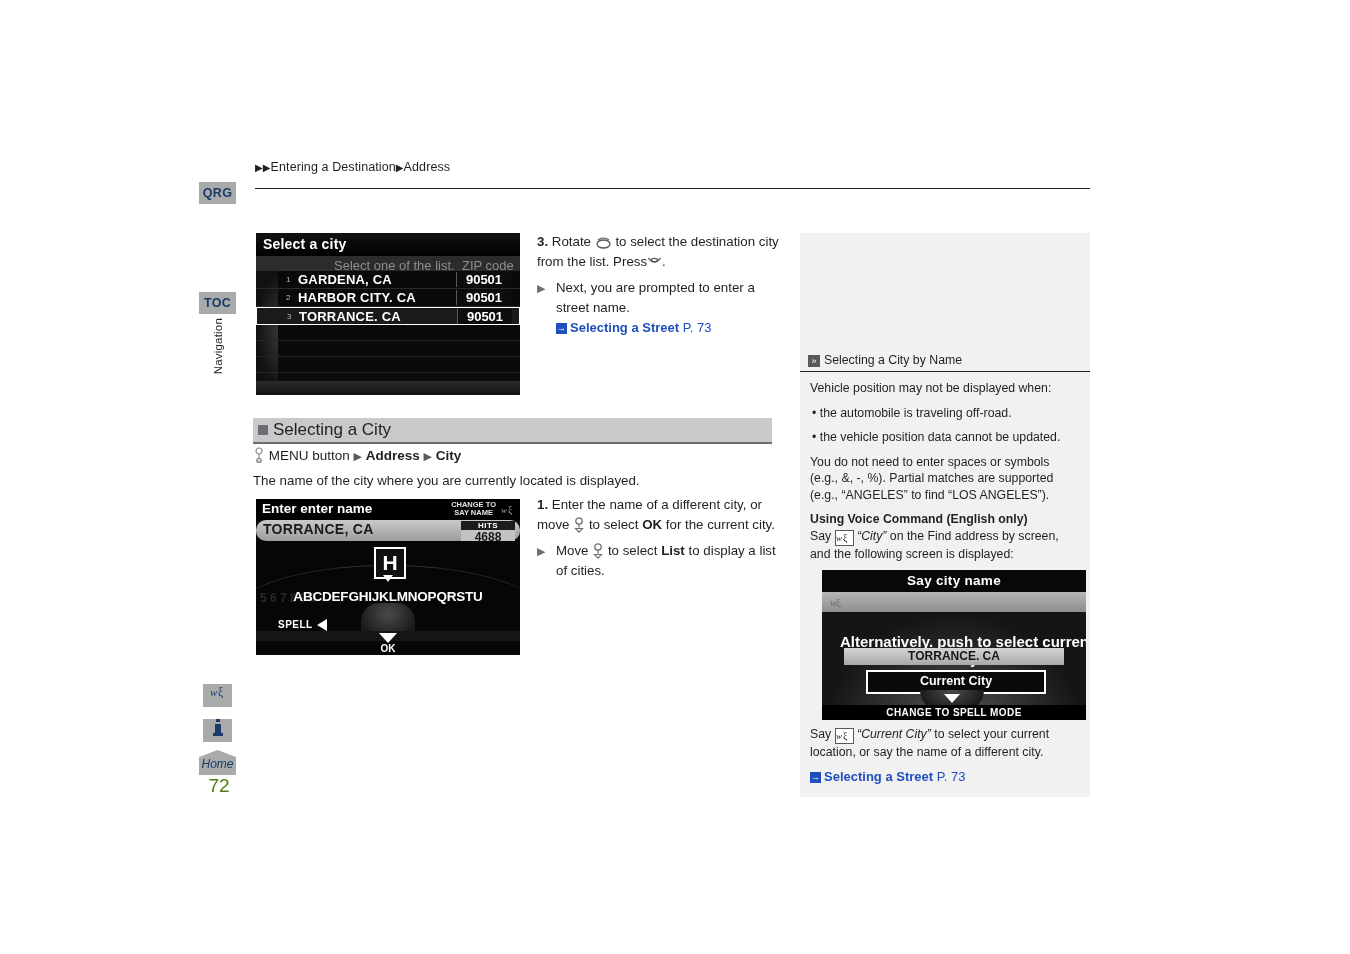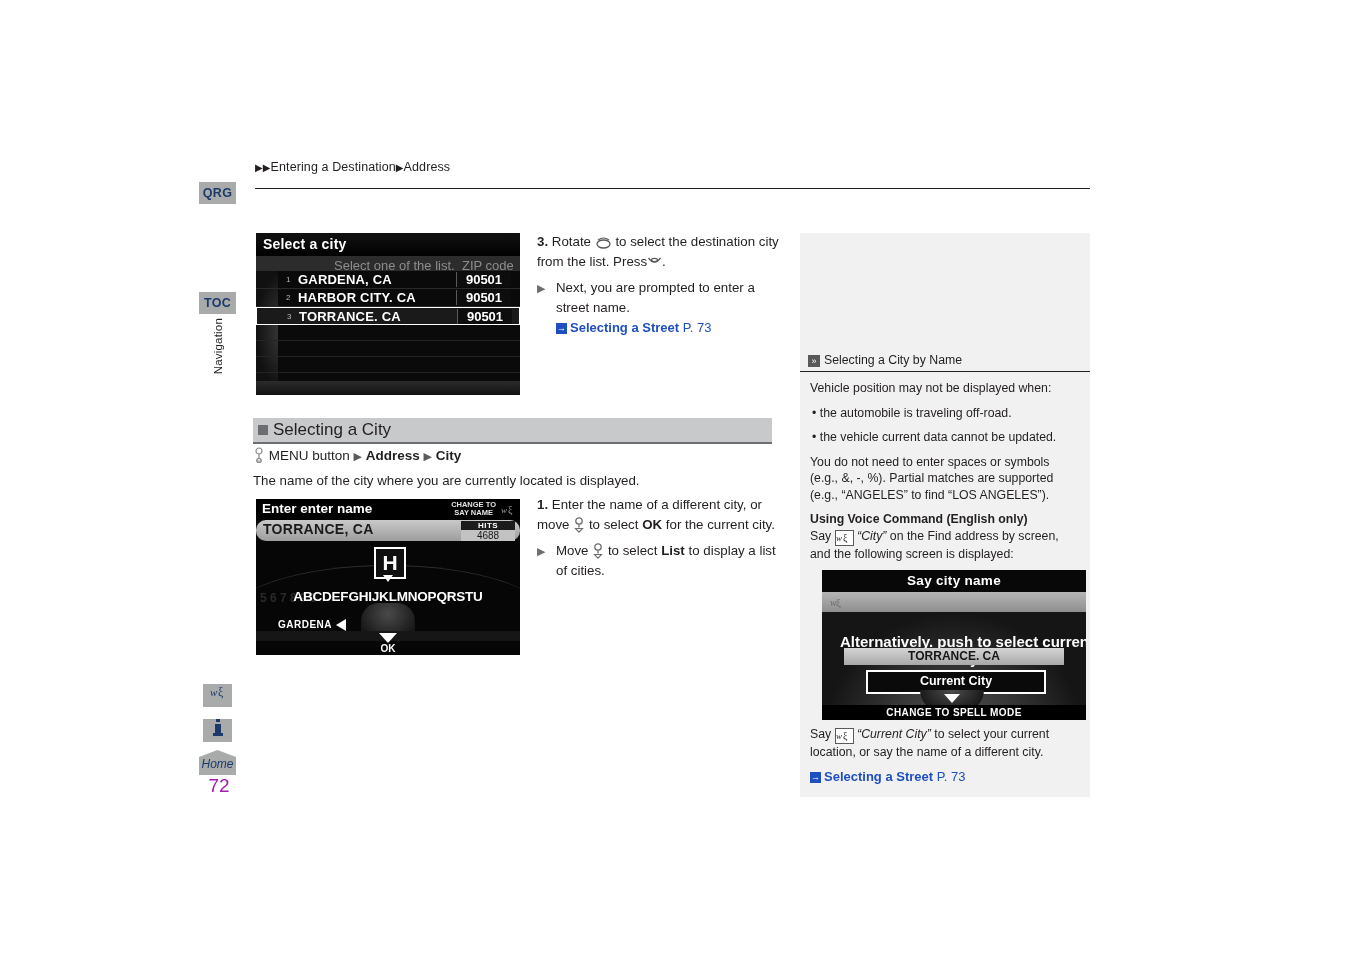--- a/index.html
+++ b/index.html
@@ -60,21 +60,21 @@
     text-align: center;
     font-style: italic;
     font-size: 12px;
     line-height: 29px;
     clip-path: polygon(0 28%, 50% 0, 100% 28%, 100% 100%, 0 100%);
   }
   .page-num {
     position: absolute; left: 199px; top: 775px;
     width: 40px;
     font-size: 19px;
-    color: #a21caf;
+    color: #4d7c0f;
     text-align: center;
   }
 
   
   .breadcrumb {
     position: absolute; left: 255px; top: 160px;
     font-size: 12.5px;
     color: #231f20;
     letter-spacing: .1px;
   }
@@ -247,21 +247,21 @@
   }
   .kb-hits {
     position:absolute; right:5px; top:1px; width:54px;
     text-align:center;
   }
   .kb-hits .h1 {
     background:#1c1c1c; color:#fff; font-size:8px; font-weight:bold;
     letter-spacing:.5px;
   }
   .kb-hits .h2 {
-    background:#c2c2c2; color:#1a1a1a; font-size:10px; font-weight:normal;
+    background:#c2c2c2; color:#1a1a1a; font-size:12px; font-weight:bold;
   }
   .kb-body {
     position:absolute; left:0; top:42px; width:100%; height:114px;
     background:#060606;
     overflow:hidden;
   }
   .kb-highlight {
     position:absolute; left:118px; top:6px; width:28px; height:28px;
     border:2px solid #ffffff;
     background:#101010;
@@ -520,21 +520,21 @@
         <div class="h2">4688</div>
       </div>
     </div>
     <div class="kb-body">
       <div class="kb-arc"></div>
       <div class="kb-digits">5 6 7 8 9 0</div>
       <div class="kb-letters">ABCDEFGHIJKLMNOPQRSTU</div>
       <div class="kb-highlight">H</div>
       <div class="kb-hl-tip"></div>
       <div class="kb-knob"></div>
-      <div class="kb-delete"><span>GARDENA</span><span class="ltri"></span></div>
+      <div class="kb-delete"><span>SPELL</span><span class="ltri"></span></div>
       <div class="kb-strip"></div>
       <div class="kb-okarea">
         <div class="kb-okarrow"></div>
         <span>OK</span>
       </div>
     </div>
   </div>
 
   <div class="step" style="left:537px; top:495px; width:248px;">
     <span class="num">1.</span>
@@ -566,21 +566,21 @@
   </div>
 
   <div class="aside">
     <div class="aside-spacer"></div>
     <div class="aside-head">
       <span class="chev">»</span><span>Selecting a City by Name</span>
     </div>
     <div class="aside-body">
       <p>Vehicle position may not be displayed when:</p>
       <p class="bullet">• the automobile is traveling off-road.</p>
-      <p class="bullet">• the vehicle current data cannot be updated.</p>
+      <p class="bullet">• the vehicle position data cannot be updated.</p>
       <p>You do not need to enter spaces or symbols (e.g., &amp;, -, %). Partial matches are supported (e.g., “ANGELES” to find “LOS ANGELES”).</p>
 
       <p style="margin-bottom:0;"><b>Using Voice Command (English only)</b></p>
       <p>
         <span>Say</span>
         <span class="g-voice">
           <svg width="15" height="12" viewBox="0 0 15 12">
               <text x="0" y="10" font-size="9" fill="#231f20" font-family="Liberation Serif, serif" font-style="italic">w</text>
               <text x="7" y="10" font-size="10" fill="#231f20" font-family="Liberation Serif, serif">ξ</text>
             </svg>

